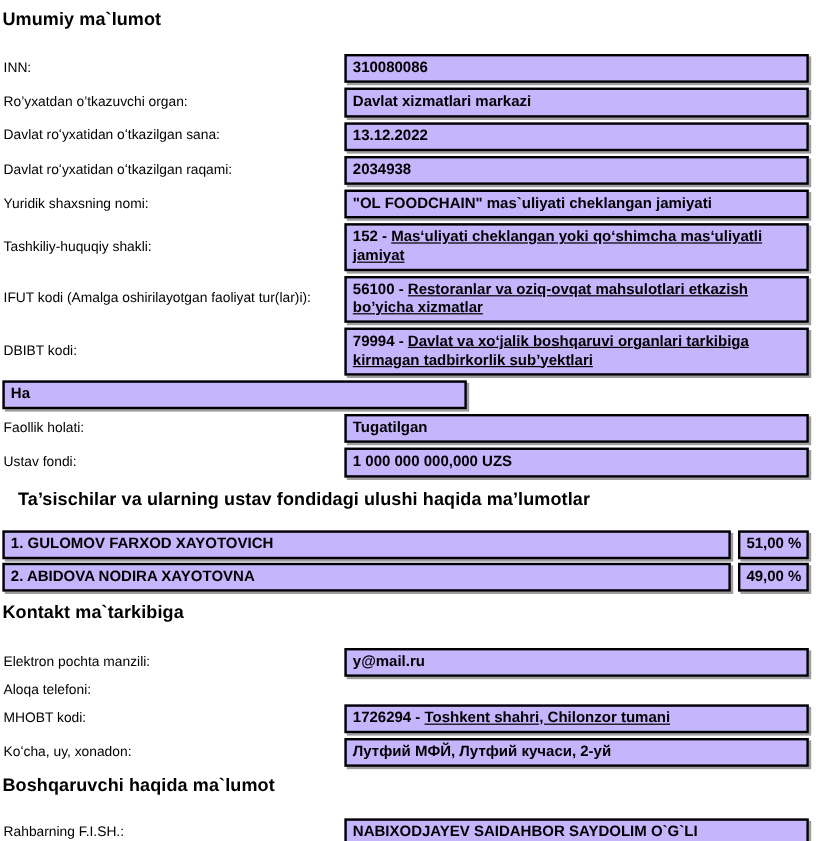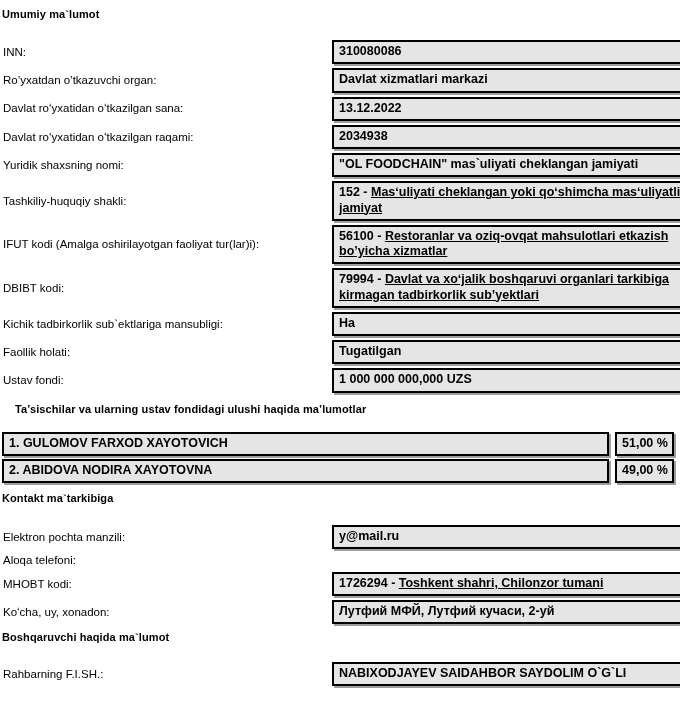--- a/index.html
+++ b/index.html
@@ -12,47 +12,46 @@
   body {
     width: 680px;
     height: 701px;
     overflow: hidden;
   }
   .page {
     padding: 6px 6px 0 2px;
     box-sizing: border-box;
   }
   .section-title {
-    font-size: 11px;
+    font-size: 15px;
     font-weight: bold;
     letter-spacing: 0.1px;
   }
   .st-general  { margin: 2px 0 20px 0; }
   .st-founders { margin: 10px 0 17px 13px; }
   .st-contact  { margin: 9px 0 21px 0; }
   .st-manager  { margin: 7px 0 19px 0; }
 
   .row {
     display: flex;
     align-items: center;
     margin-bottom: 4px;
-    gap: 45px;
   }
   .label {
     flex: none;
     width: 284px;
     font-size: 11.5px;
     line-height: 1.25;
     padding-left: 1px;
   }
   .vbox {
     flex: none;
     width: 387px;
     box-sizing: border-box;
-    background: #e5e5e5;
+    background: #c4b5fd;
     border: 2px solid #000000;
     box-shadow: 2px 2px 0 #9e9e9e;
     padding: 2px 4px 3px 5px;
     font-weight: bold;
     font-size: 12.5px;
     line-height: 1.22;
     min-height: 21px;
   }
   .code-link {
     text-decoration: underline;
@@ -114,21 +113,20 @@
     <div class="label">IFUT kodi (Amalga oshirilayotgan faoliyat tur(lar)i):</div>
     <div class="vbox"><span>56100 - </span><span class="code-link">Restoranlar va oziq-ovqat mahsulotlari etkazish bo’yicha xizmatlar</span></div>
   </div>
 
   <div class="row">
     <div class="label">DBIBT kodi:</div>
     <div class="vbox"><span>79994 - </span><span class="code-link">Davlat va xoʻjalik boshqaruvi organlari tarkibiga kirmagan tadbirkorlik sub’yektlari</span></div>
   </div>
 
   <div class="row">
-    <div class="label">Kichik tadbirkorlik sub`ektlariga mansubligi:</div>
     <div class="vbox"><span>Ha</span></div>
   </div>
 
   <div class="row">
     <div class="label">Faollik holati:</div>
     <div class="vbox"><span>Tugatilgan</span></div>
   </div>
 
   <div class="row">
     <div class="label">Ustav fondi:</div>

